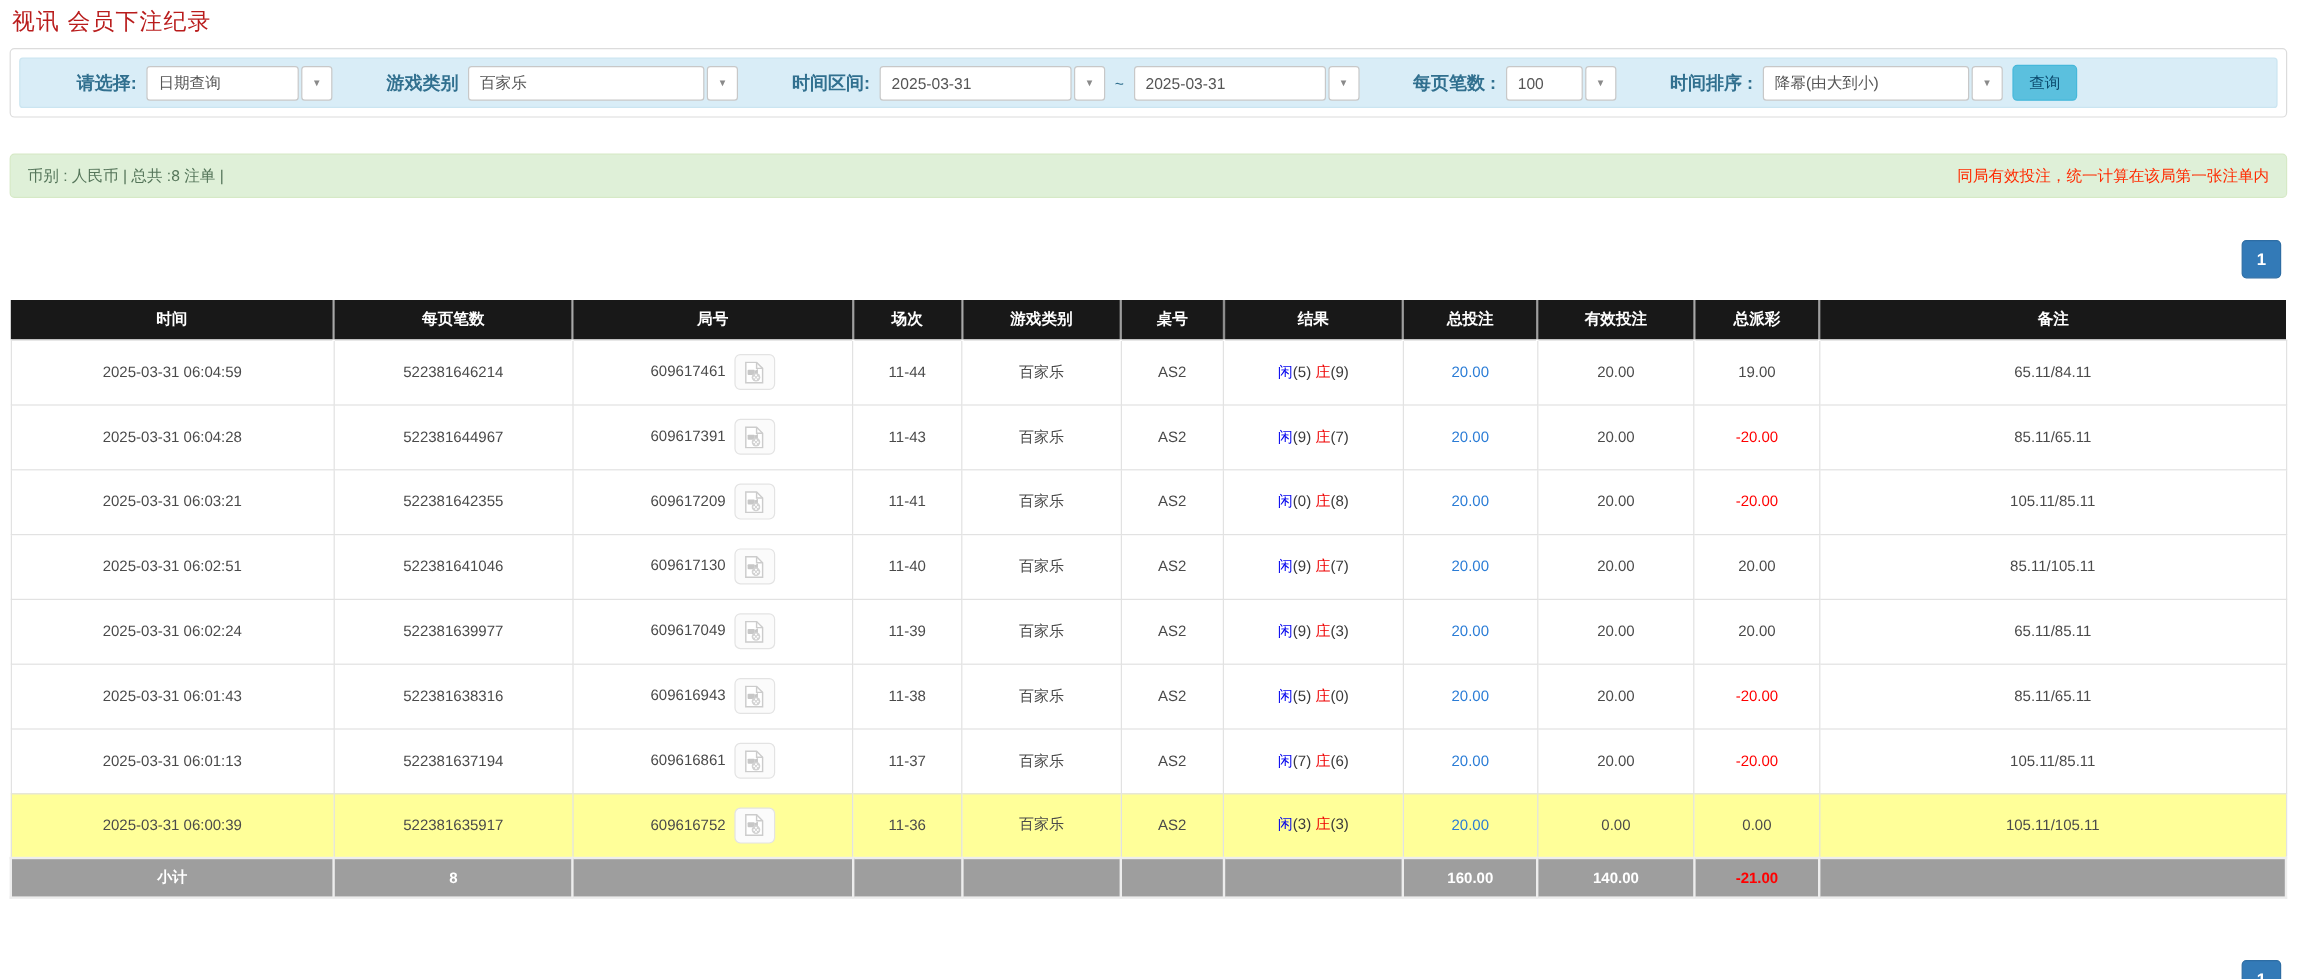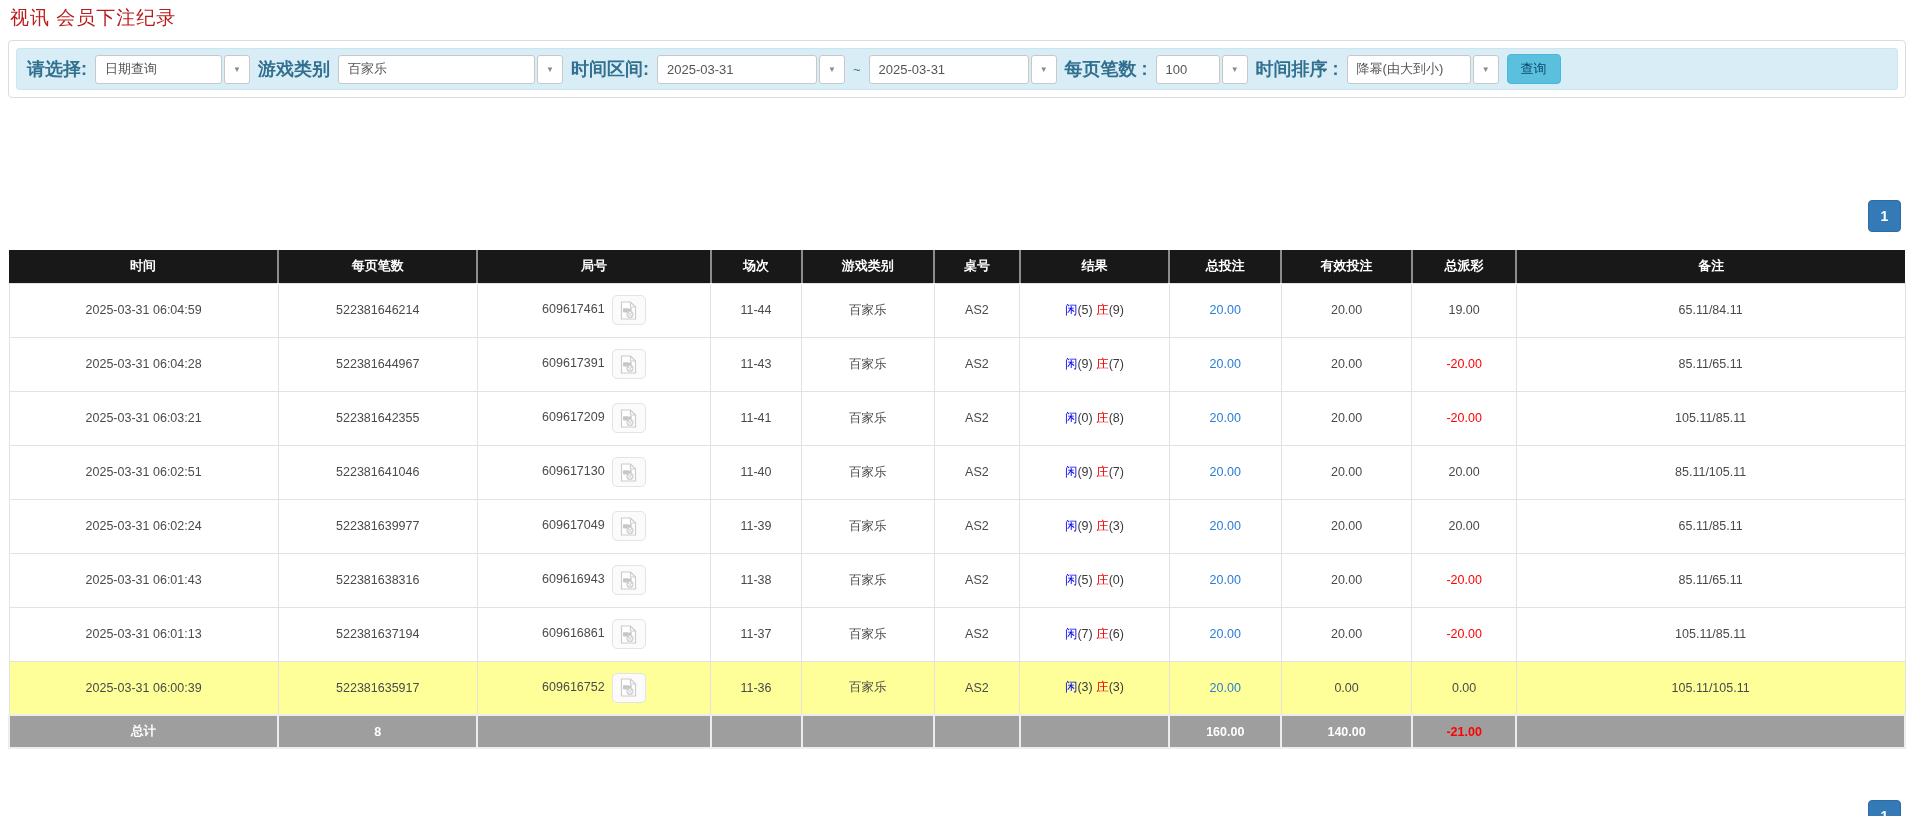--- a/index.html
+++ b/index.html
@@ -7,21 +7,21 @@
   body { font-family: "Liberation Sans", "DejaVu Sans", sans-serif; }
   .page { position:relative; width:1914px; height:816px; overflow:hidden; background:#fff; }
 
   .page-title { position:absolute; left:10px; top:5px; font-size:19px; color:#b91c1c; font-weight:400; letter-spacing:1px; }
 
   
   .filter-panel { position:absolute; left:8px; right:8px; top:40px; height:58px;
     background:#fff; border:1px solid #dcdcdc; border-radius:4px; padding:7px; }
   .filter-bar { height:100%; background:#d9edf7; border:1px solid #cbe5f1; border-radius:3px;
     display:flex; align-items:center; padding:0 10px; gap:8px; }
-  .f-label { font-size:18px; font-weight:bold; color:#31708f; white-space:nowrap; }
+  .f-label { font-size:15px; font-weight:bold; color:#31708f; white-space:nowrap;margin-left:37px; }
   .sel { display:flex; align-items:stretch; height:29px; }
   .sel .txt { background:#fff; border:1px solid #c8c8c8; border-radius:3px; font-size:13px; color:#555;
     display:flex; align-items:center; padding:0 9px; white-space:nowrap; }
   .sel .arrow { width:26px; margin-left:2px; background:#fff; border:1px solid #c8c8c8; border-radius:3px;
     display:flex; align-items:center; justify-content:center; color:#8a8a8a; font-size:8px; }
   .tilde { font-size:13px; color:#31708f; }
   .btn-search { height:30px; padding:0 13px; background:#5bc0de; border:1px solid #46b8da; border-radius:4px;
     color:#0c4a6e; font-size:13px; cursor:pointer; }
 
   
@@ -91,29 +91,33 @@
         <span class="arrow">▼</span>
       </div>
 
       <span class="f-label">每页笔数 :</span>
       <div class="sel" style="width:92px;">
         <span class="txt" style="flex:1">100</span>
         <span class="arrow">▼</span>
       </div>
 
       <span class="f-label">时间排序 :</span>
-      <div class="sel" style="width:152px;">
+      <div class="sel" style="width:200px;">
         <span class="txt" style="flex:1">降幂(由大到小)</span>
         <span class="arrow">▼</span>
       </div>
 
       <button class="btn-search">查询</button>
     </div>
   </div>
 
+  <div class="summary-bar">
+    <span class="summary-left">币别 : 人民币 | 总共 :8 注单 |</span>
+    <span class="summary-right">同局有效投注，统一计算在该局第一张注单内</span>
+  </div>
 
   <div class="page-btn top">1</div>
 
   <table class="records">
     <colgroup>
       <col style="width:14.2%">
         <col style="width:10.5%">
         <col style="width:12.3%">
         <col style="width:4.8%">
       <col style="width:7.0%">
@@ -374,21 +378,21 @@
     <td>
       <span class="res-p">闲</span><span class="res-s">(3)</span>
       <span class="res-b">庄</span><span class="res-s">(3)</span>
     </td>
     <td><a class="bet-link">20.00</a></td>
     <td>0.00</td>
     <td>0.00</td>
     <td>105.11/105.11</td>
   </tr>
         <tr class="sumrow">
-          <td>总计</td>
+          <td>小计</td>
           <td>8</td>
           <td></td>
           <td></td>
           <td></td>
           <td></td>
           <td></td>
           <td>160.00</td>
           <td>140.00</td>
           <td class="neg">-21.00</td>
           <td></td>

